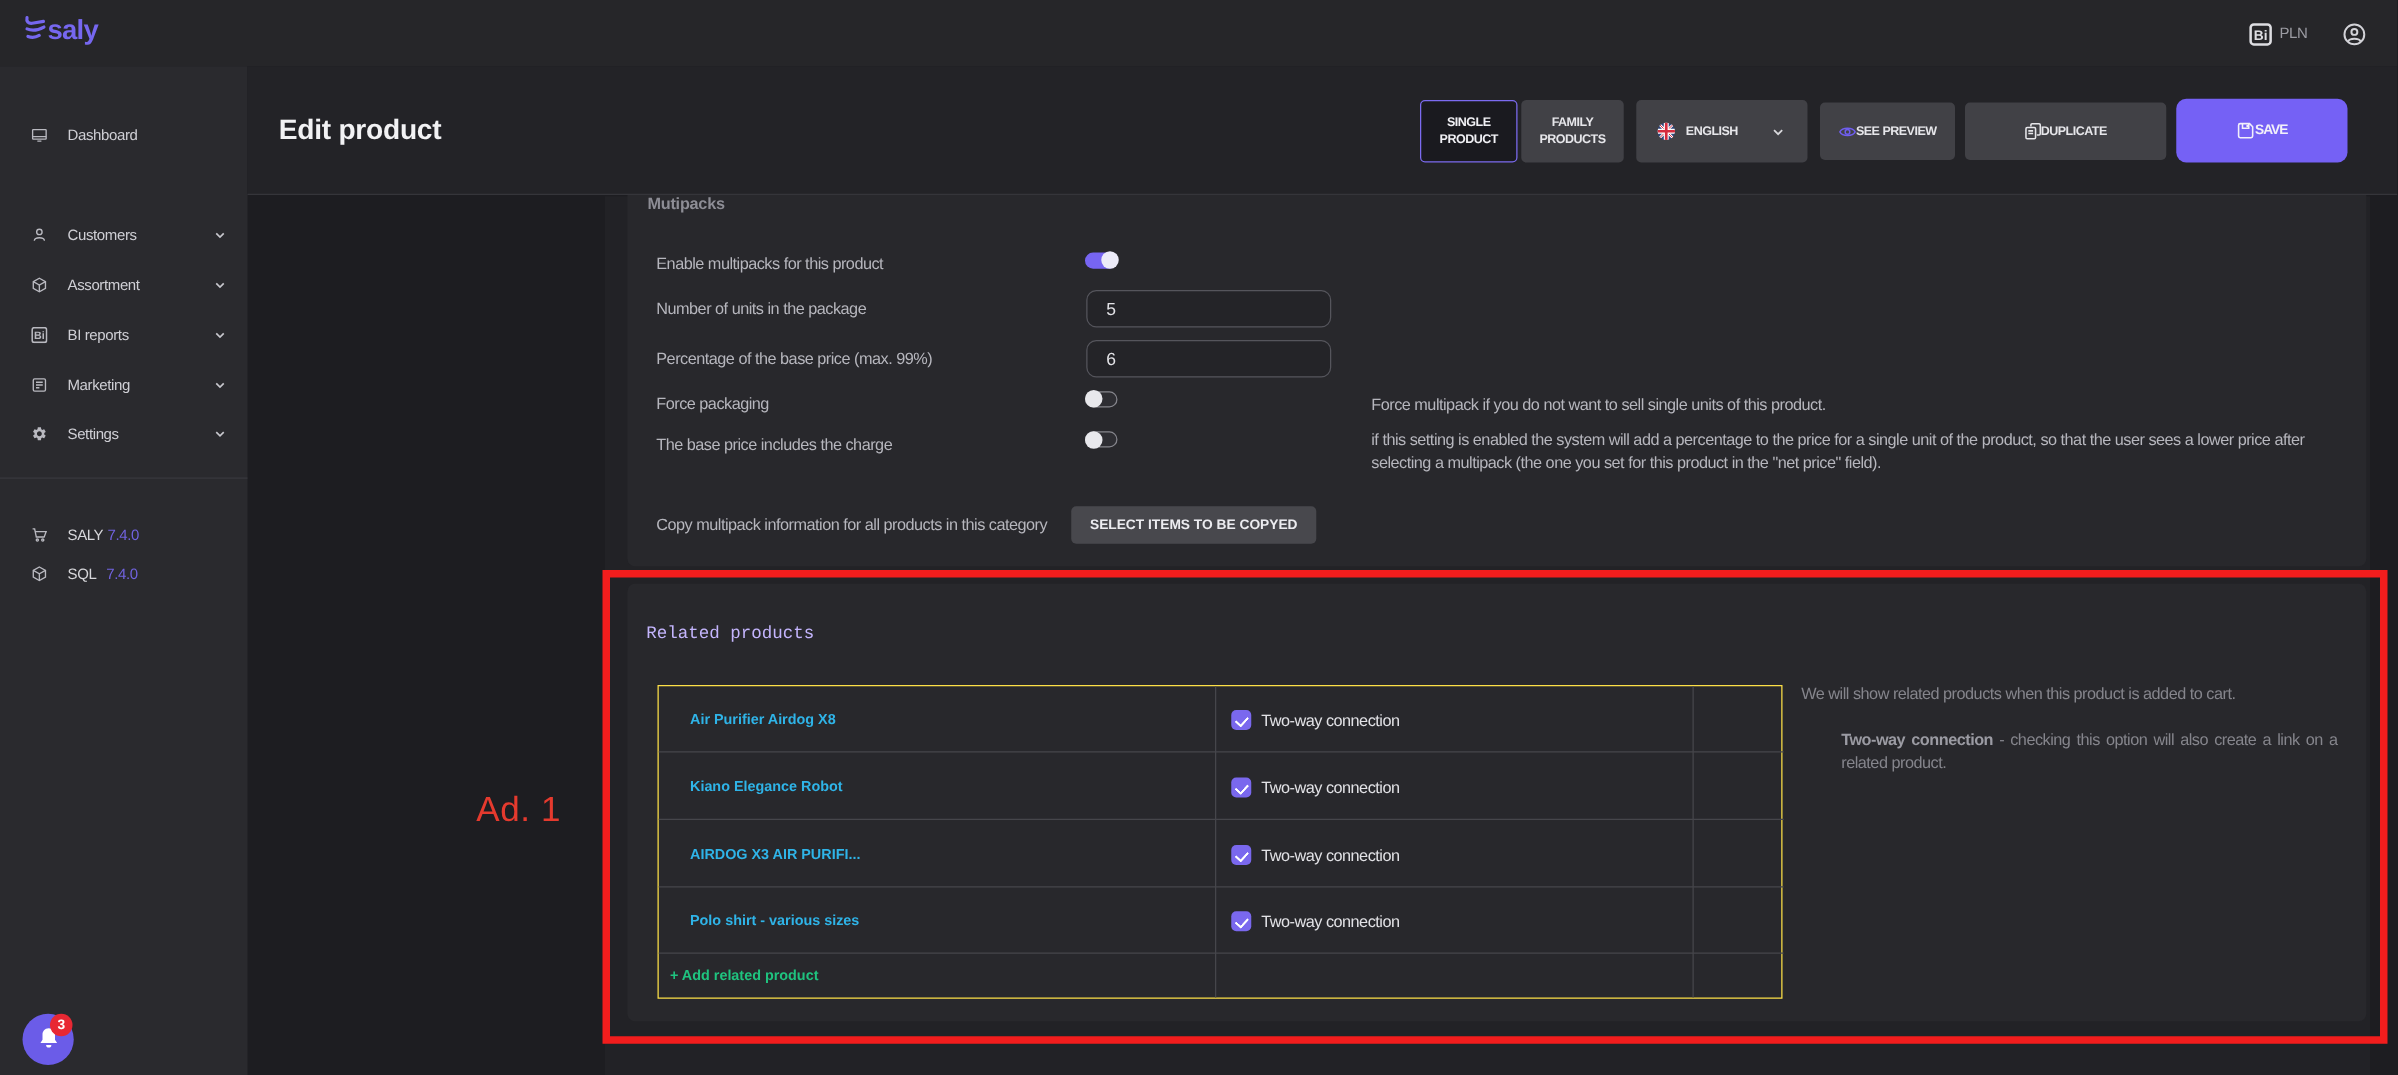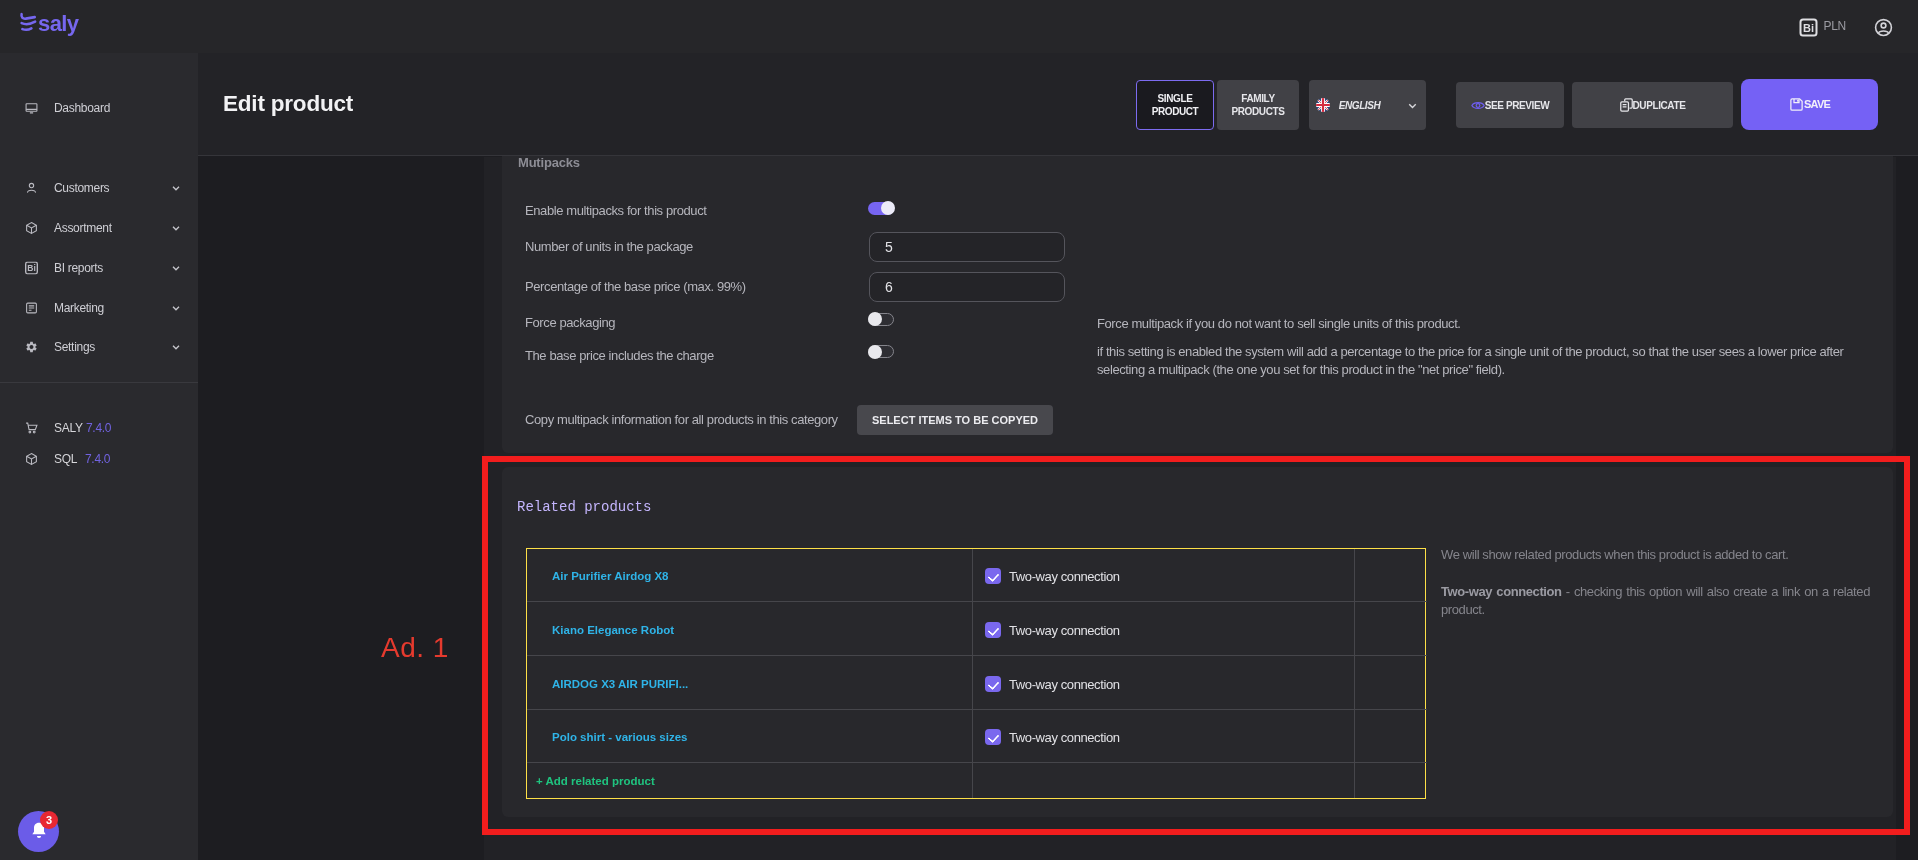--- a/index.html
+++ b/index.html
@@ -31,21 +31,21 @@
   #bellbadge { left:40px; top:811px; width:18px; height:18px; border-radius:50%; background:#e82833; color:#fff;
       font-size:11px; font-weight:bold; text-align:center; line-height:18px; }
 
   
   #hband { left:198px; top:53px; width:1720px; height:103px; background:#232327; border-bottom:1px solid #35353a; }
   #htitle { left:25px; top:38px; font-size:22.5px; font-weight:bold; color:#f2f2f4; letter-spacing:-0.2px; }
   .hbtn { position:absolute; border-radius:4px; background:#414146; color:#e6e6ea; font-weight:bold;
       font-size:10px; letter-spacing:-0.4px; line-height:13px; display:flex; align-items:center; justify-content:center; text-align:center; }
   #bSingle { left:938px; top:27px; width:78px; height:50px; background:#1a1a1f; border:1.5px solid #7c6bf0; color:#f0f0f4; }
   #bFamily { left:1019px; top:27px; width:82px; height:50px; }
-  #bEnglish { left:1111px; top:27px; width:117px; height:50px;font-style:italic; }
+  #bEnglish { left:1111px; top:27px; width:137px; height:50px; }
   #bPreview { left:1258px; top:29px; width:108px; height:46px; }
   #bDup { left:1374px; top:29px; width:161px; height:46px; }
   #bSave { left:1543px; top:26px; width:137px; height:51px; background:#7561f5; border-radius:8px; color:#f2f0fa; font-size:11px; letter-spacing:-0.8px; }
 
   
   #contentbg { left:484px; top:157px; width:1412px; height:703px; background:#222226; }
   #card1 { left:502px; top:150px; width:1391px; height:303px; background:#28282c; border-radius:6px; }
   #card2 { left:502px; top:467px; width:1391px; height:350px; background:#28282c; border-radius:6px; }
 
   .lbl { position:absolute; color:#b6b6bd; font-size:13px; letter-spacing:-0.4px; }
@@ -284,18 +284,18 @@
     <div class="cbx" style="top:127px;"></div>
     <div class="cbx" style="top:180px;"></div>
     <div class="twc" style="top:27px;">Two-way connection</div>
     <div class="twc" style="top:81px;">Two-way connection</div>
     <div class="twc" style="top:135px;">Two-way connection</div>
     <div class="twc" style="top:188px;">Two-way connection</div>
     <div id="addrel">+ Add related product</div>
   </div>
   <div class="abs" id="help">
     <p>We will show related products when this product is added to cart.</p>
-    <p style="margin-top:19px; text-align:justify;"><span class="b">Two-way connection</span> - checking this option will also create a link on a related product.</p>
+    <p style="margin-top:19px; text-align:justify;margin-left:32px;"><span class="b">Two-way connection</span> - checking this option will also create a link on a related product.</p>
   </div>
 
   <div class="abs" id="redrect"></div>
   <div class="abs" id="adnote">Ad. 1</div>
 </div>
 
 </body></html>

